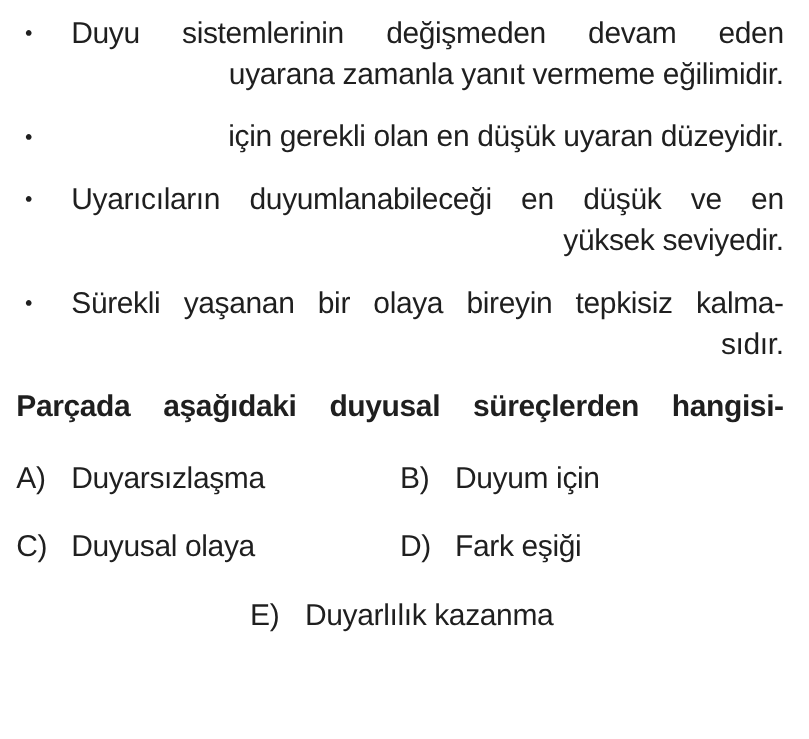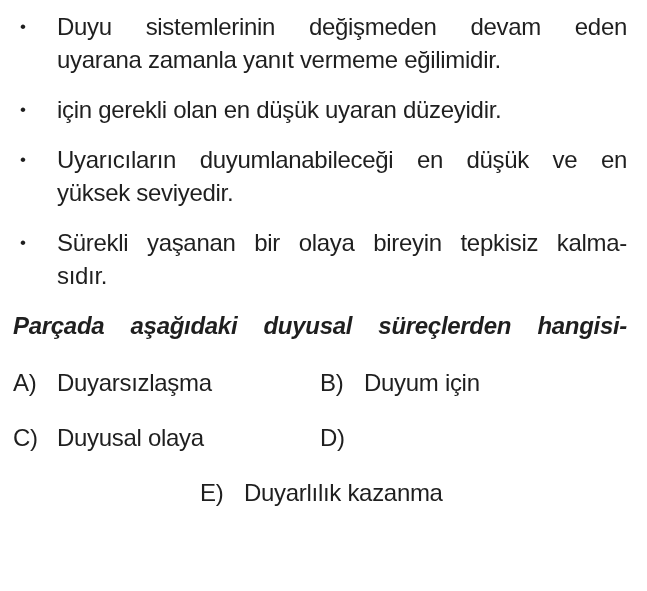--- a/index.html
+++ b/index.html
@@ -24,26 +24,25 @@
     margin-bottom: 17px;
   }
   li.bullet .dot {
     position: absolute;
     left: 7px;
     top: 0;
     font-size: 17px;
     line-height: 33px;
     color: #1f1f1f;
   }
-  .line { text-align: left; }
+  .line { text-align: right; }
   .line.just { text-align: justify; text-align-last: justify; }
   .stem {
     font-weight: bold;
     margin-top: 9px;
-    font-style: italic;
   }
   .stem .underlined {
     border-bottom: 2px solid currentColor;
     padding-bottom: 2px;
   }
   .options { margin-top: 24px; }
   .opt-row { display: flex; margin-bottom: 22px; }
   .opt { display: flex; width: 345px; }
   .opt .letter { width: 44px; flex: none; }
   .opt-row.center-row { padding-left: 187px; margin-bottom: 0; }
@@ -90,20 +89,21 @@
         <span>Duyum için</span>
       </div>
     </div>
     <div class="opt-row">
       <div class="opt">
         <span class="letter">C)</span>
         <span>Duyusal olaya</span>
       </div>
       <div class="opt">
         <span class="letter">D)</span>
+        <span>Fark eşiği</span>
       </div>
     </div>
     <div class="opt-row center-row">
       <div class="opt">
         <span class="letter">E)</span>
         <span>Duyarlılık kazanma</span>
       </div>
     </div>
   </div>
 

